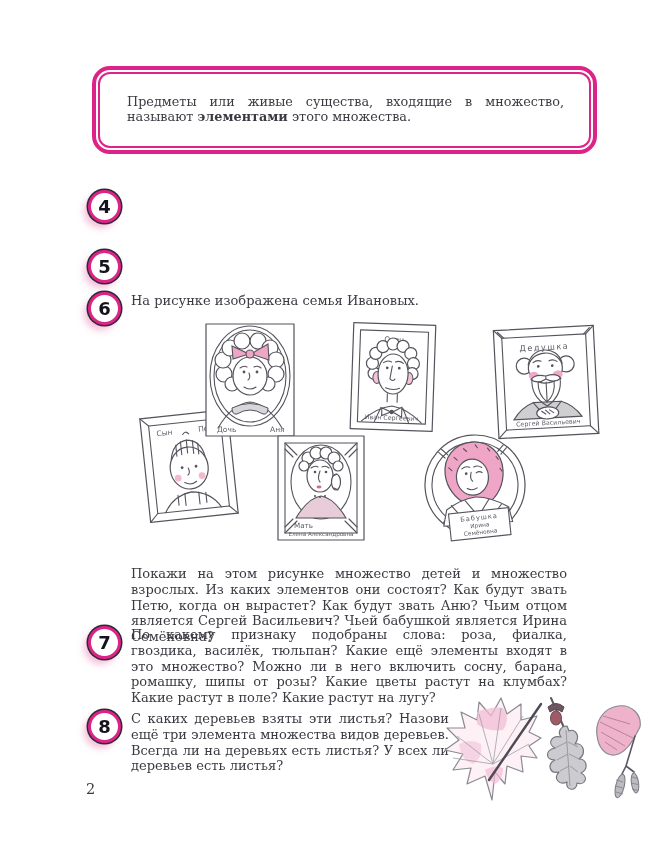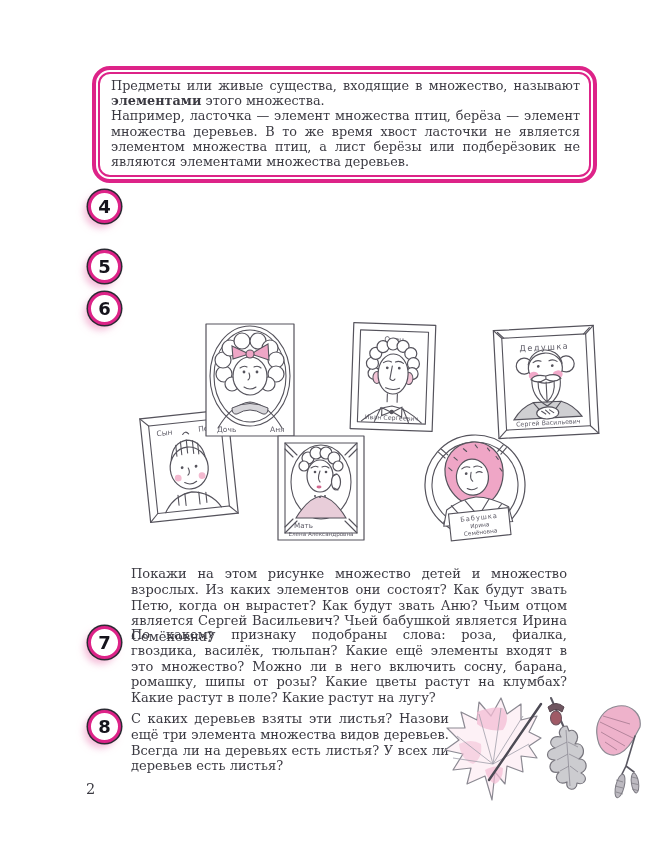--- a/index.html
+++ b/index.html
@@ -2,21 +2,21 @@
 <html><head>
 <meta charset="utf-8">
 <style>
   html,body{margin:0;padding:0;background:#ffffff;}
   .page{position:relative;width:650px;height:856px;background:#ffffff;overflow:hidden;
         font-family:"DejaVu Serif",serif;color:#3b3a42;}
   
   .def-box{position:absolute;left:92px;top:66px;width:505px;box-sizing:border-box;
            border:4px solid #dd2388;border-radius:18px;padding:2px;background:#fff;}
   .def-inner{border:2px solid #dd2388;border-radius:12px;padding:4px 9px 6px 11px;}
-  .def-inner p{margin:0;font-size:12.8px;line-height:15.2px;text-align:justify;}
+  .def-inner p{margin:16px;font-size:12.8px;line-height:15.2px;text-align:justify;}
   
   .exrow{position:absolute;left:88px;display:flex;align-items:flex-start;}
   .badge{flex:0 0 auto;width:27px;height:27px;border-radius:50%;background:#fff;
          border:3px solid #dd2388;box-shadow:0 0 0 1.5px #2b2a33,-4px 5px 7px rgba(236,135,185,.55);
          display:flex;align-items:center;justify-content:center;
          font-family:"DejaVu Sans",sans-serif;font-weight:bold;font-size:18px;color:#15141c;}
   .ex-text{margin:1px 0 0 10px;width:436px;font-size:13px;line-height:15.8px;text-align:justify;}
   .ex-text.narrow{width:318px;}
   .para{position:absolute;left:131px;width:436px;margin:0;font-size:13px;line-height:15.8px;text-align:justify;}
   #ex4{top:190px}#ex5{top:250px}#ex6{top:292px}#ex7{top:626px}#ex8{top:710px}
@@ -29,40 +29,40 @@
   .skf{stroke:#55535c;fill:#ffffff;stroke-width:1.2;stroke-linejoin:round;}
 </style>
 </head>
 <body>
 
 <div class="page">
 
   <div class="def-box">
     <div class="def-inner">
       <p><span>Предметы или живые существа, входящие в множество, называют </span><b>элементами</b><span> этого множества.</span></p>
-      <p>Например, ласточка — элемент множества птиц, берёза — элемент множества деревьев. В то же время хвост ласточки не является элементом множества птиц, а лист берёзы или подберёзовик не являются элементами множества деревьев.</p>
     </div>
   </div>
 
   <div class="exrow" id="ex4">
     <div class="badge">
         <span>4</span>
       </div>
   </div>
 
   <div class="exrow" id="ex5">
     <div class="badge">
         <span>5</span>
       </div>
   </div>
 
   <div class="exrow" id="ex6">
     <div class="badge">
         <span>6</span>
       </div>
+    <p class="ex-text">На рисунке изображена семья Ивановых.</p>
   </div>
 
   <svg class="family-art" width="500" height="238" viewBox="0 0 500 238">
 
     <g transform="rotate(-6 69 150)">
       <rect class="skf" x="25" y="98" width="88" height="104"></rect>
       <rect class="sk" x="33" y="106" width="72" height="88"></rect>
       <line class="sk" x1="25" y1="98" x2="33" y2="106"></line>
         <line class="sk" x1="113" y1="98" x2="105" y2="106"></line>
       <line class="sk" x1="25" y1="202" x2="33" y2="194"></line>

